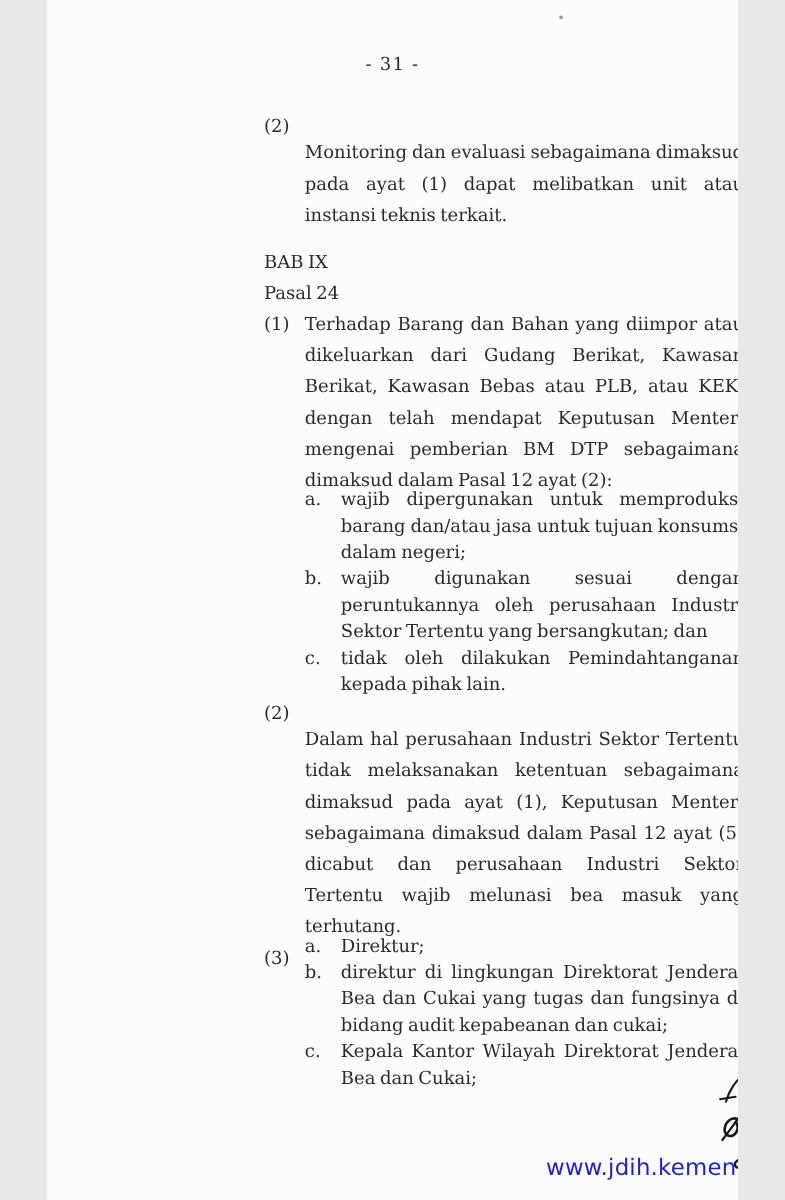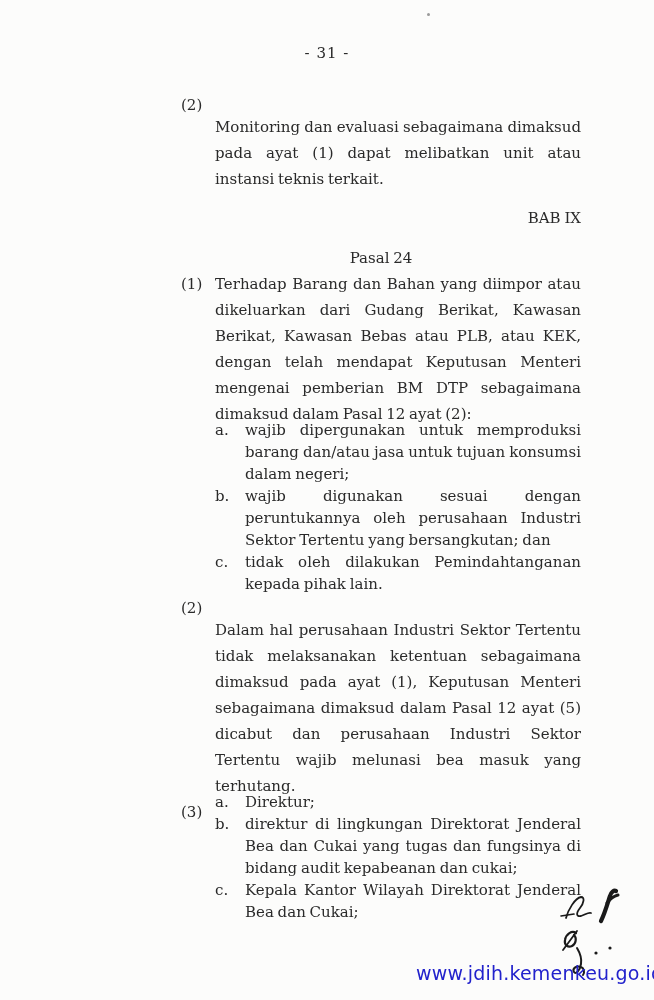--- a/index.html
+++ b/index.html
@@ -1,19 +1,19 @@
 <!DOCTYPE html>
 <html><head>
 <meta charset="utf-8">
 <style>
   * { margin: 0; padding: 0; box-sizing: border-box; }
   html, body { background: #e8e8e8; }
   .page {
     position: relative;
-    width: 654px;
+    width: 576px;
     height: 1000px;
     margin: 0 auto;
     background: #fcfcfb;
     font-family: "DejaVu Serif", "Liberation Serif", serif;
     color: #2a2a2a;
     overflow: hidden;
   }
   .speck {
     position: absolute;
     left: 427px; top: 13px;
@@ -43,28 +43,27 @@
     width: 34px;
     line-height: 26px;
   }
   .clause > .body {
     flex: 1;
     text-align: justify;
     line-height: 26px;
     margin-top: 22px;
   }
   .chapter {
-    text-align: right;
+    text-align: left;
     line-height: 26px;
     margin-top: 13px;
   }
   .article-label {
-    text-align: center;
+    text-align: left;
     line-height: 26px;
-    margin-top: 14px;
   }
   .sublist { margin-top: -8px; }
   .subclause { display: flex; line-height: 22px; }
   .subclause > .let { flex: none; width: 30px; }
   .subclause > .body { flex: 1; text-align: justify; }
   .signature {
     position: absolute;
     left: 548px; top: 886px;
     width: 92px; height: 100px;
   }

